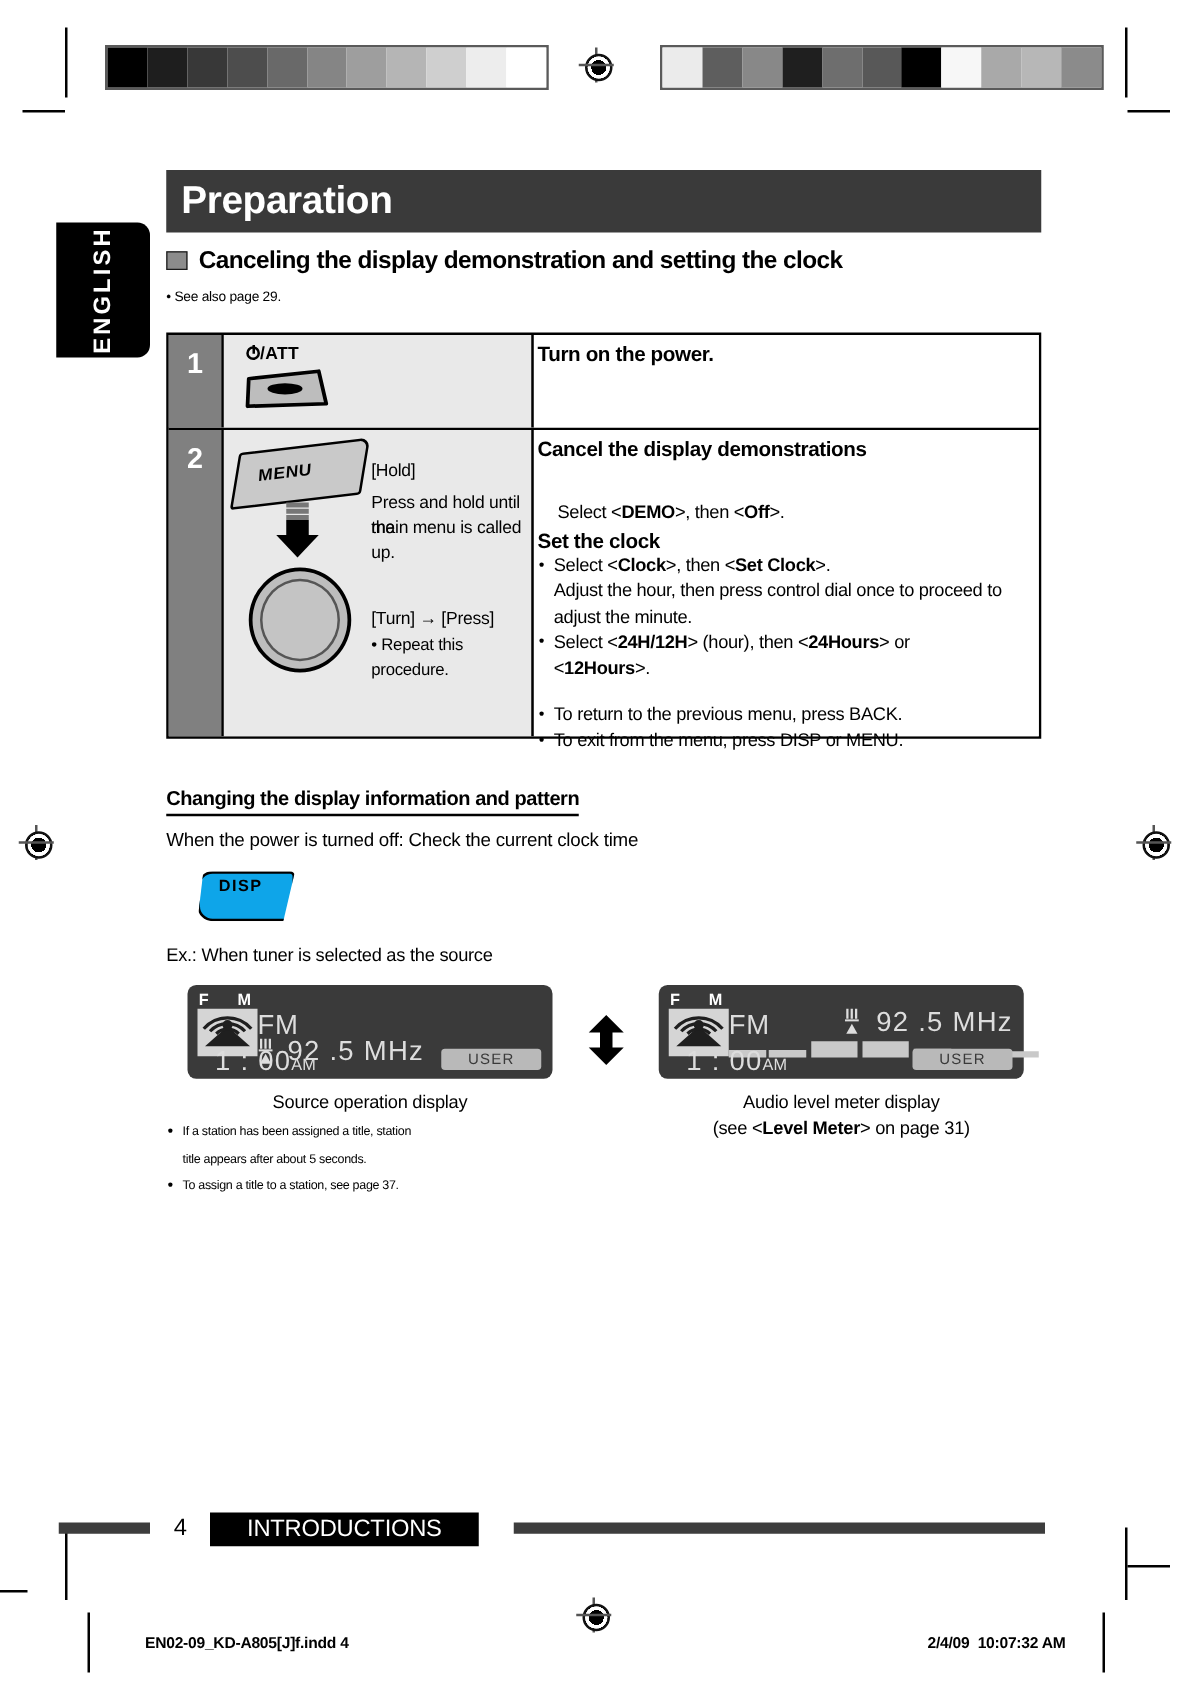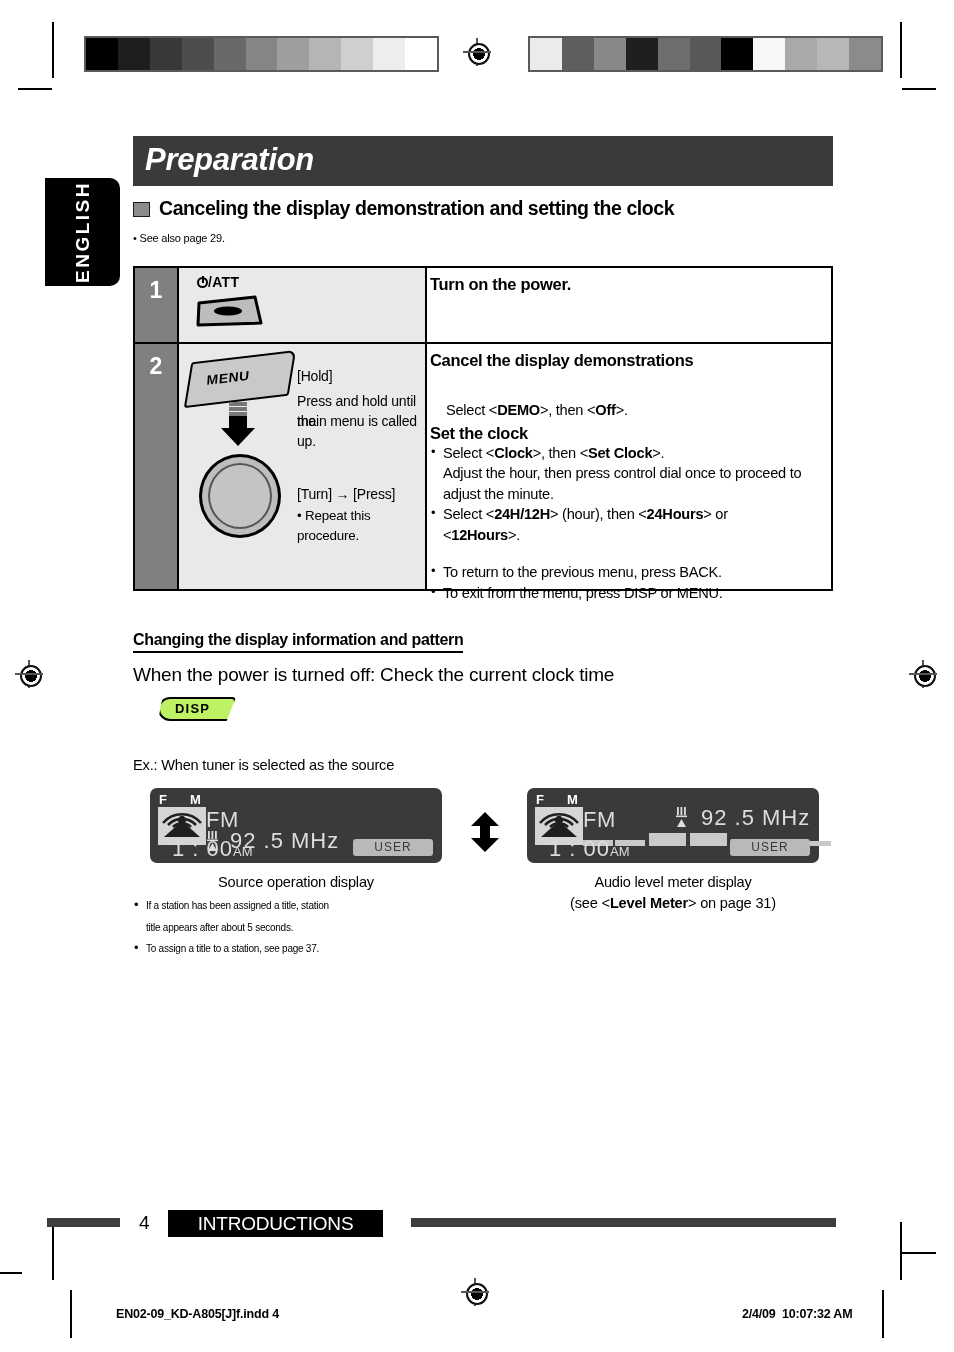--- a/index.html
+++ b/index.html
@@ -20,21 +20,21 @@
   .swatchbar div{flex:1 1 auto;height:100%;}
 
   
   .langtab{position:absolute;left:45px;top:178px;width:75px;height:108px;background:#000;
            border-radius:0 10px 10px 0;}
   .langtab span{position:absolute;left:50%;top:50%;color:#fff;font-size:19px;font-weight:700;
                 letter-spacing:2.5px;white-space:nowrap;
                 transform:translate(-50%,-50%) rotate(-90deg);}
 
   
-  .banner{position:absolute;left:133px;top:136px;width:700px;height:50px;background:#3a3a3a;font-style:italic;}
+  .banner{position:absolute;left:133px;top:136px;width:700px;height:50px;background:#3a3a3a;}
   .banner span{position:absolute;left:12px;top:6px;color:#fff;font-size:31px;font-weight:700;
                letter-spacing:-.3px;}
 
   
   .sechead{position:absolute;left:133px;top:197px;width:760px;
            font-size:19.5px;font-weight:700;letter-spacing:-.45px;white-space:nowrap;}
   .sq{display:inline-block;width:17px;height:15px;background:#8c8c8c;border:1.5px solid #1b1b1b;
       margin-right:9px;vertical-align:-2px;box-sizing:border-box;}
   .seealso{position:absolute;left:133px;top:232px;font-size:11px;letter-spacing:-.2px;}
 
@@ -81,23 +81,23 @@
                border-right:17px solid transparent;border-top:18px solid #000;}
   .dial{position:absolute;left:20px;top:110px;width:82px;height:84px;border-radius:50%;
         background:#bdbdbd;border:3px solid #000;box-sizing:border-box;}
   .dial:after{content:"";position:absolute;left:6px;top:6px;right:6px;bottom:6px;border-radius:50%;
               border:2px solid #555;background:#c4c4c4;}
   .mtxt{position:absolute;font-size:14px;letter-spacing:-.2px;line-height:20px;}
 
   
   .subhead{position:absolute;left:133px;top:631px;font-size:16px;font-weight:700;letter-spacing:-.35px;
            border-bottom:2px solid #000;padding-bottom:2px;}
-  .pline{position:absolute;left:133px;top:664px;font-size:19px;letter-spacing:-.2px;}
-
-  .dispkey{position:absolute;left:158px;top:697px;width:78px;height:24px;background:#bef264;
+  .pline{position:absolute;left:133px;top:664px;font-size:15px;letter-spacing:-.2px;}
+
+  .dispkey{position:absolute;left:158px;top:697px;width:78px;height:40px;background:#0ea5e9;
            border:2.5px solid #000;box-sizing:border-box;
            clip-path:polygon(6% 0,100% 0,88% 100%,0 100%);border-radius:12px 4px 4px 12px;}
   .dispkey span{position:absolute;left:15px;top:2px;font-size:13px;font-weight:700;letter-spacing:1.2px;}
 
   .exline{position:absolute;left:133px;top:757px;font-size:14.6px;letter-spacing:-.2px;}
 
   
   .lcd{position:absolute;background:#3a3a3a;border-radius:7px;}
   .lcdA{left:150px;top:788px;width:292px;height:75px;}
   .lcdB{left:527px;top:788px;width:292px;height:75px;}

